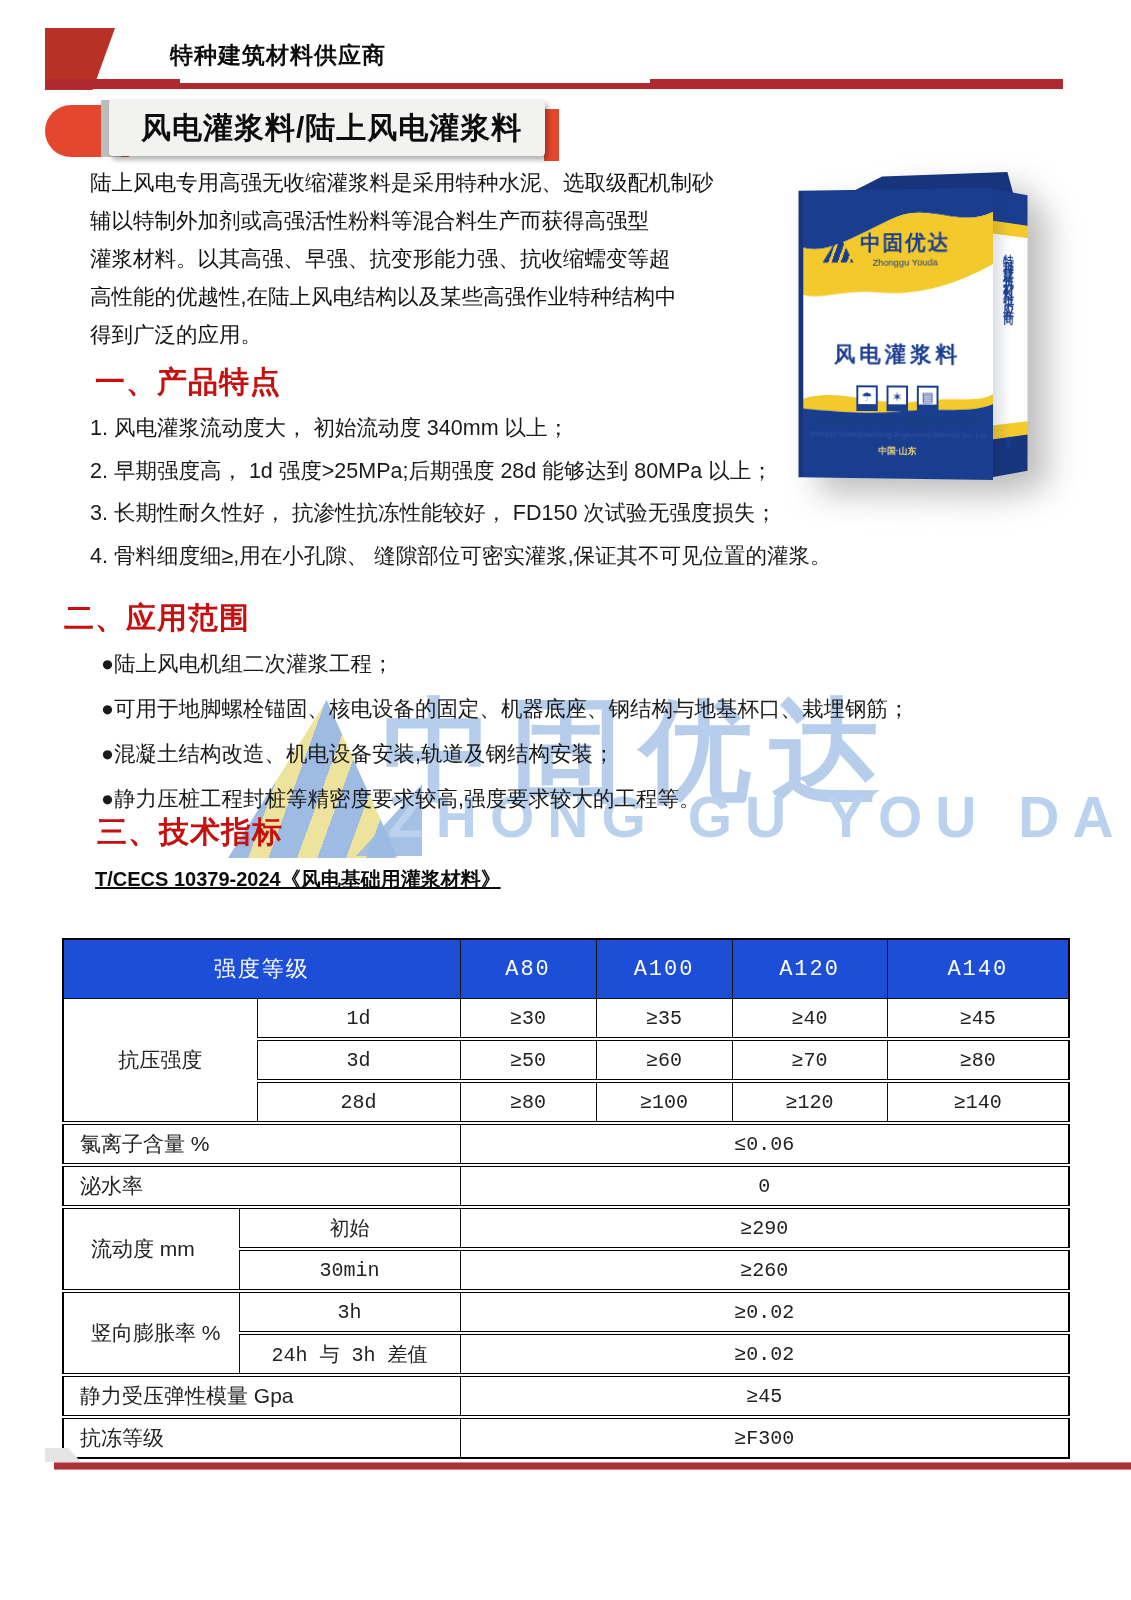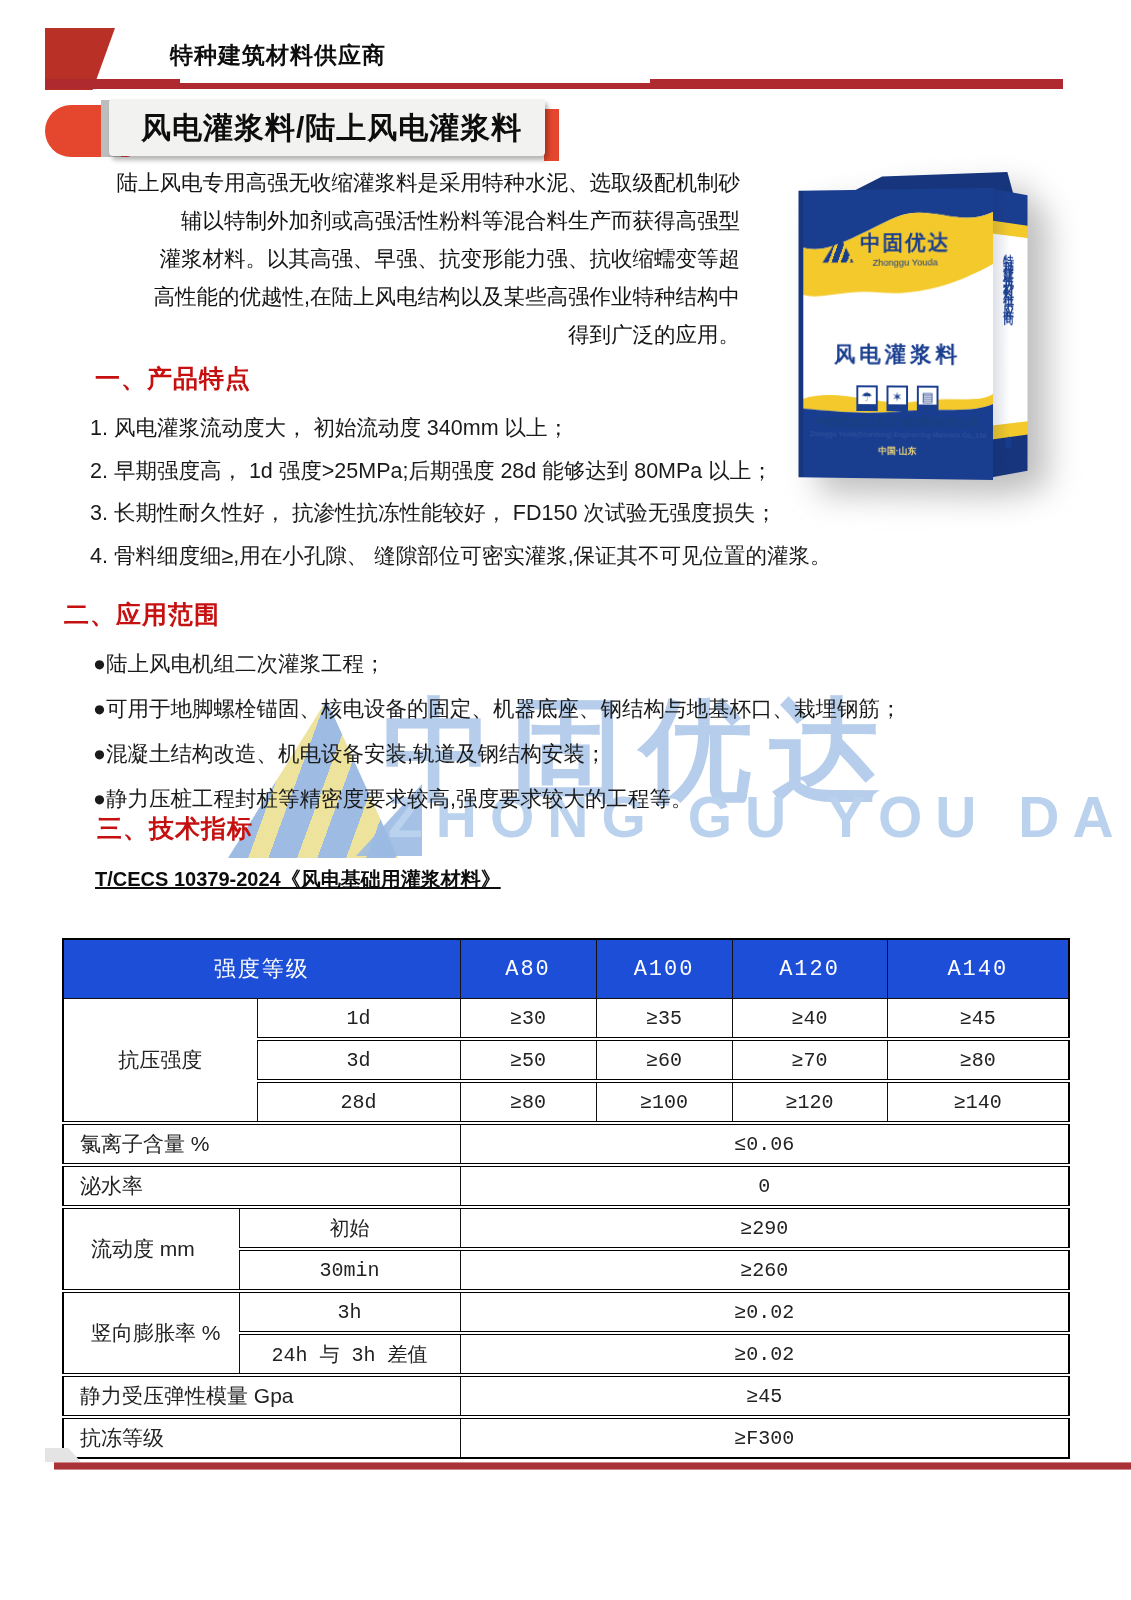--- a/index.html
+++ b/index.html
@@ -21,32 +21,32 @@
   .banner { position:absolute; left:45px; top:99px; width:520px; height:46px; }
   .banner-pill { position:absolute; left:0; top:6px; width:88px; height:52px; background:#e5472e; border-radius:28px 6px 6px 28px; }
   .banner-endbar { position:absolute; left:499px; top:10px; width:15px; height:52px; background:#e5472e; }
   .banner-edge { position:absolute; left:56px; top:1px; width:20px; height:57px; background:#bdbdbd; }
   .banner-body { position:absolute; left:64px; top:0; width:436px; height:57px; background:#f2f2f1;
     border-radius:4px; box-shadow:3px 4px 5px rgba(0,0,0,.30); }
   .banner-title { position:absolute; left:32px; top:9px; font-size:30px; font-weight:bold; color:#0d0d0d; letter-spacing:1px; white-space:nowrap; }
 
   
   .intro { position:absolute; left:90px; top:164px; width:650px; font-size:21.5px; line-height:38px;
-    white-space:pre-line; color:#141414;text-align:right; }
-
-  
-  .sec-h { position:absolute; font-size:25px; font-weight:bold; color:#c61010; letter-spacing:1px; }
+    white-space:pre-line; color:#141414; }
+
+  
+  .sec-h { position:absolute; font-size:30px; font-weight:bold; color:#c61010; letter-spacing:1px; }
   .sec1-h { left:95px; top:362px; }
   .sec2-h { left:64px; top:598px; }
   .sec3-h { left:97px; top:812px; }
 
   .features { position:absolute; left:90px; top:407px; width:780px; font-size:21.5px; }
   .features .li { height:42.5px; line-height:42.5px; white-space:nowrap; }
   .apps { position:absolute; left:93px; top:642px; width:800px; font-size:21.5px; }
-  .apps .li { height:45px; line-height:45px; white-space:nowrap; }
+  .apps .li { height:45px; line-height:45px; white-space:nowrap;margin-left:8px; }
 
   .standard { position:absolute; left:95px; top:866px; font-size:20px; font-weight:bold; color:#0d0d0d;text-decoration:underline; }
 
   
   .wm-tri { position:absolute; left:228px; top:700px; width:170px; height:158px;
     clip-path:polygon(0 100%,100% 100%,58% 0);
     background:repeating-linear-gradient(110deg,#93b4e0 0 27px,#ece092 27px 46px); opacity:.9; }
   .wm-tri2 { position:absolute; left:356px; top:784px; width:66px; height:72px;
     clip-path:polygon(0 100%,100% 100%,100% 0); background:#9bbae2; opacity:.9; }
   .wm-cn { position:absolute; left:382px; top:676px; font-size:112px; font-weight:bold;

